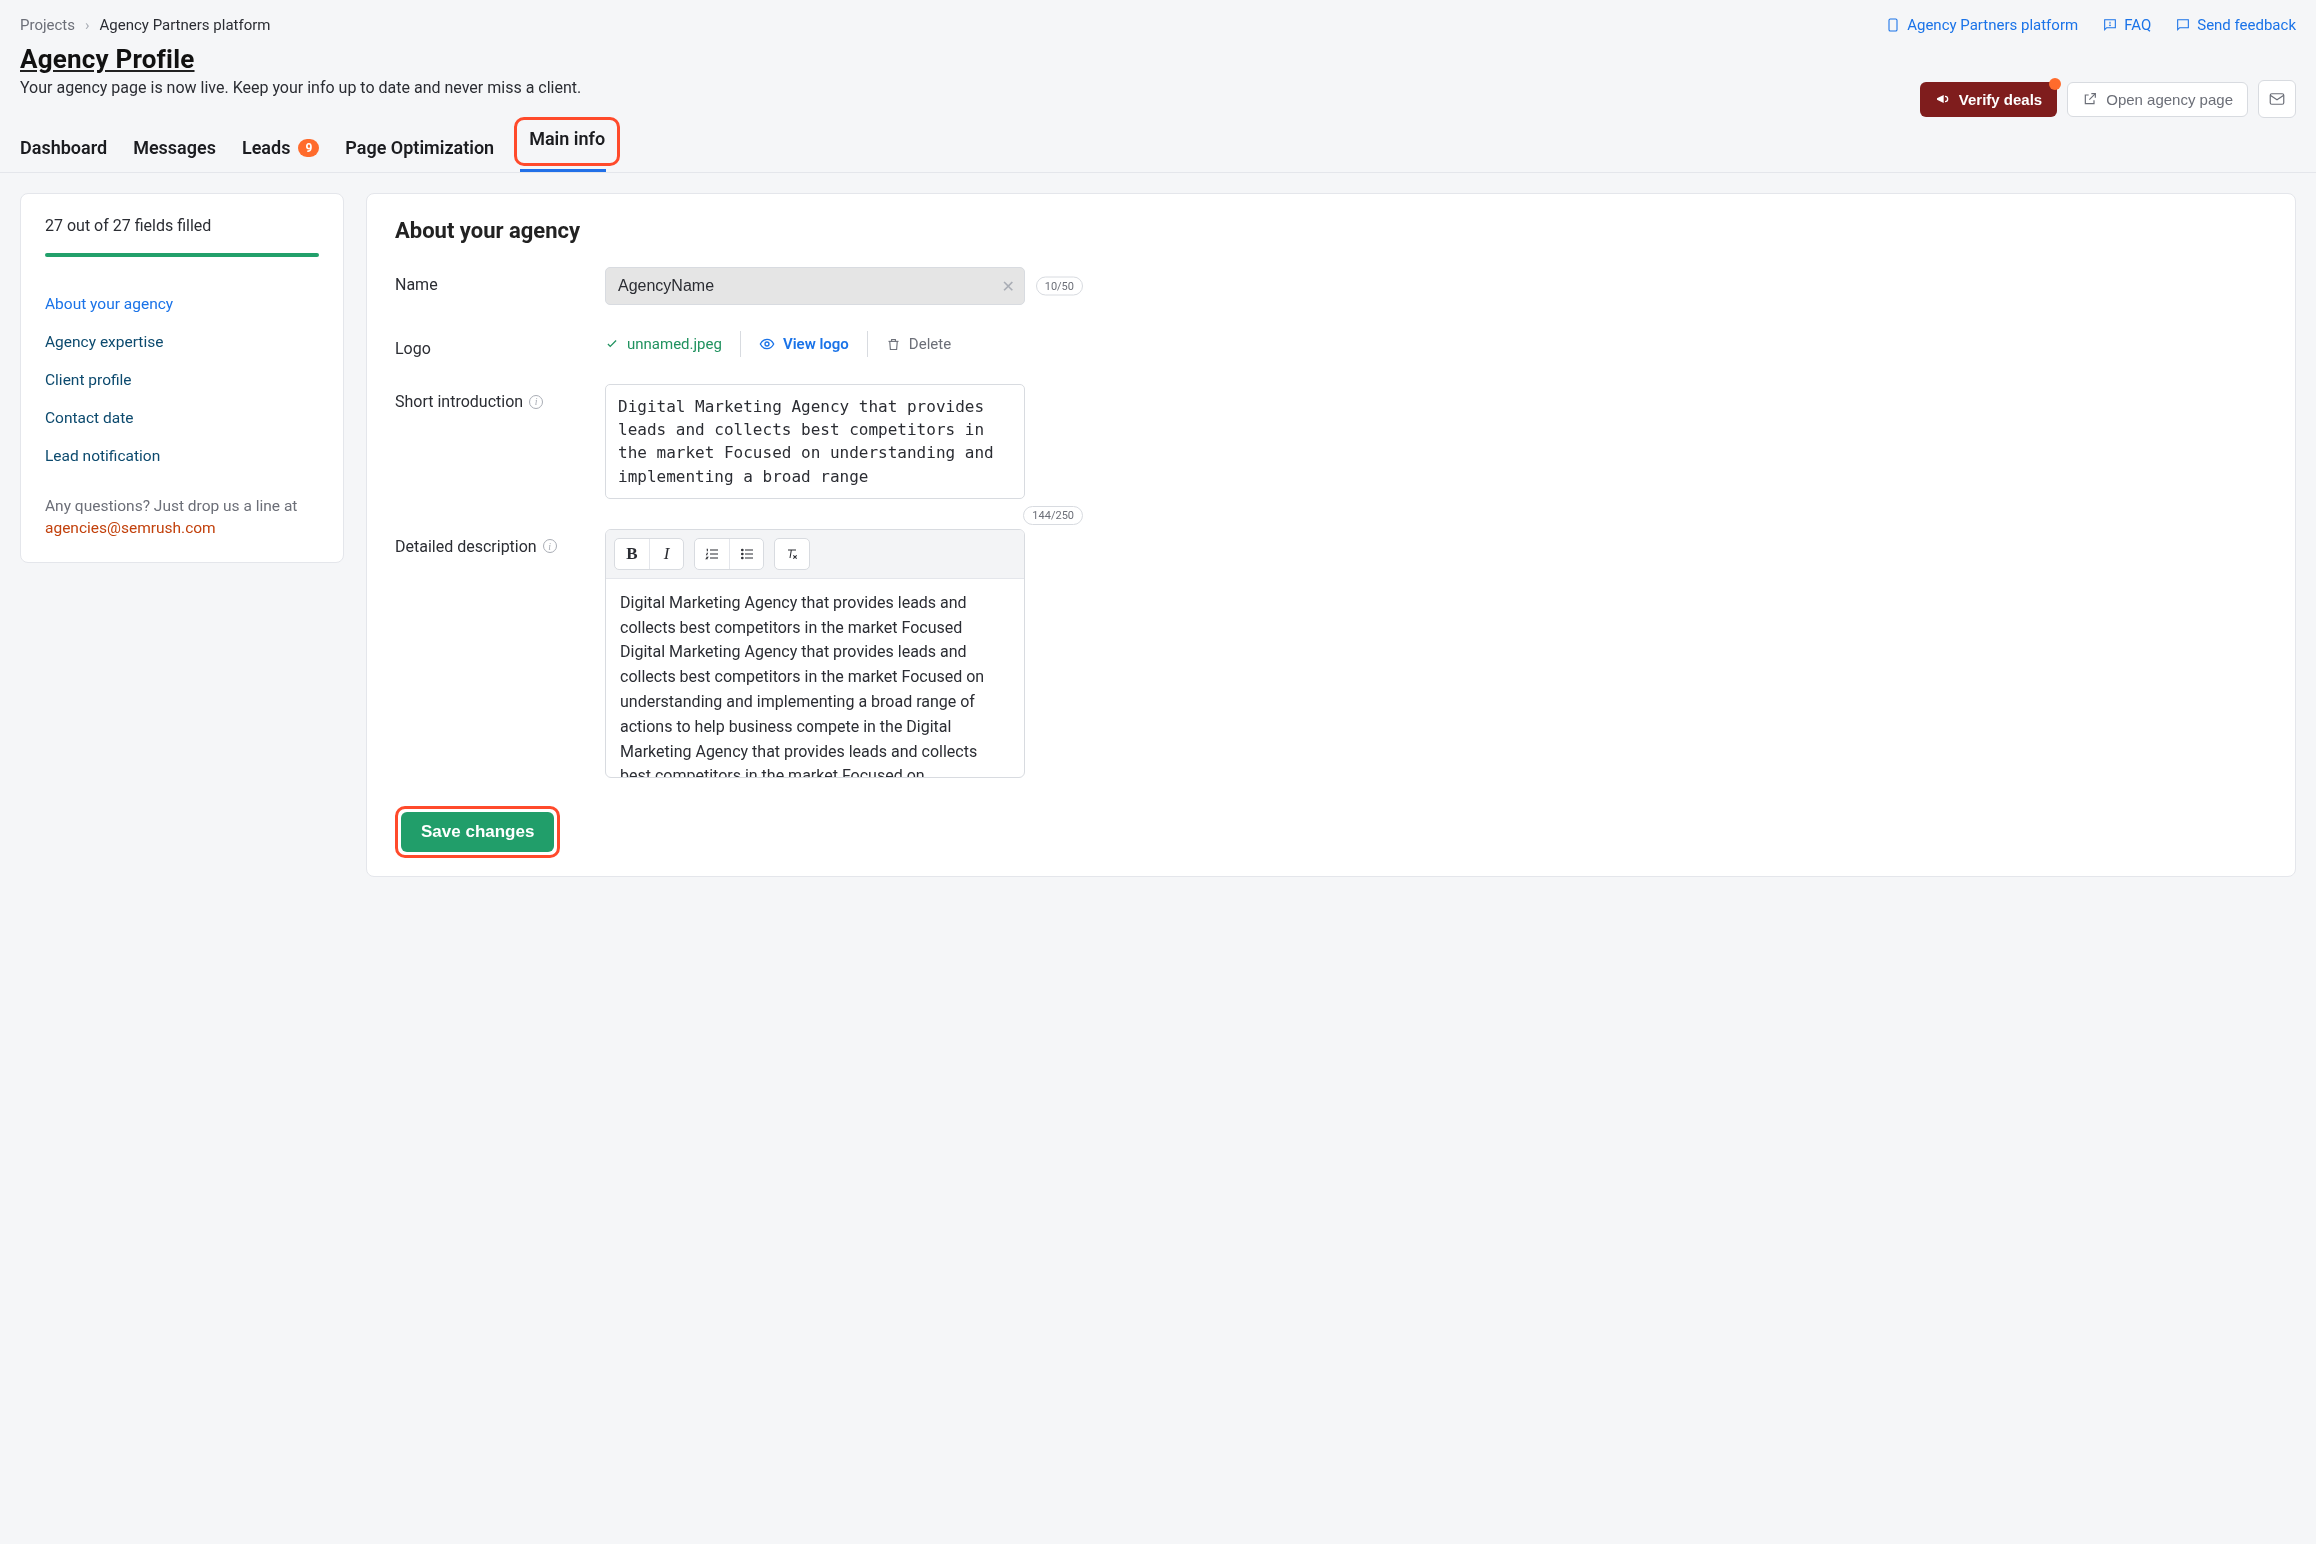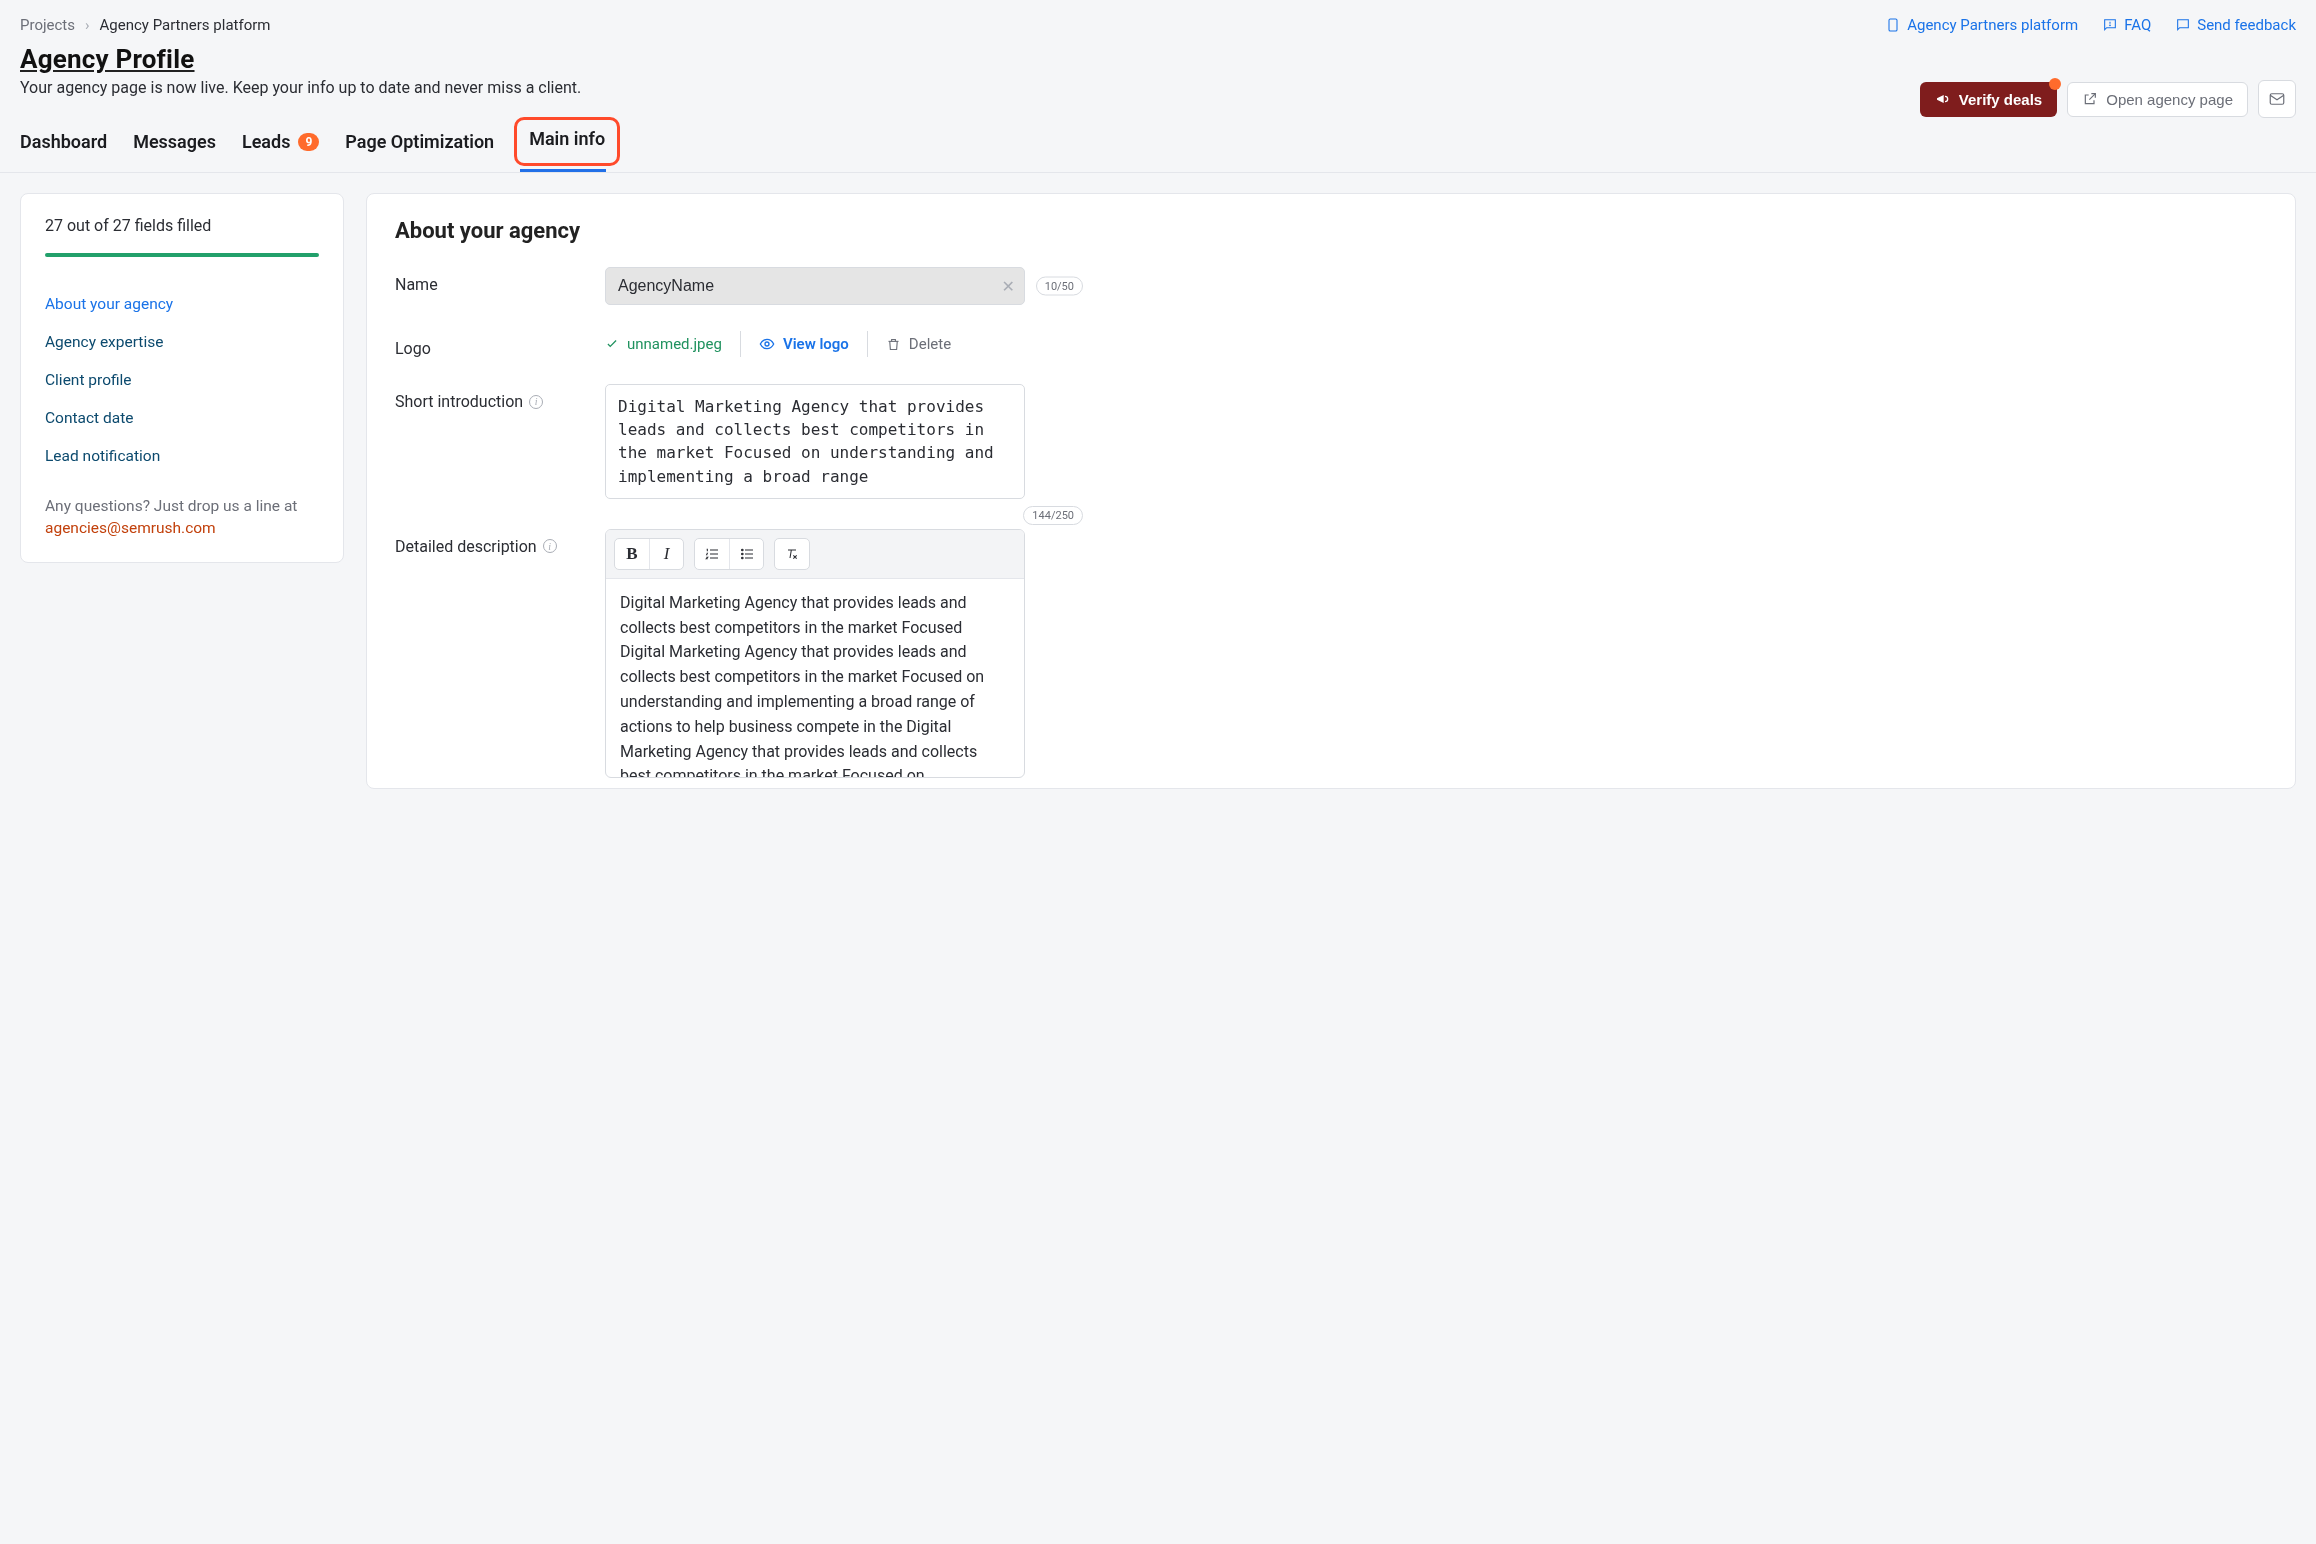--- a/index.html
+++ b/index.html
@@ -67,21 +67,21 @@
   }
   .btn-outline svg { width:16px; height:16px; stroke:#6c6f78; fill:none; stroke-width:1.8; }
   .icon-btn {
     width:38px; height:38px; display:inline-flex; align-items:center; justify-content:center;
     border:1px solid #d8dbe0; border-radius:6px; background:#fff; cursor:pointer;
   }
   .icon-btn svg { width:18px; height:18px; stroke:#6c6f78; fill:none; stroke-width:1.6; }
 
   
   .tabs {
-    display:flex; gap:26px; align-items:center;
+    display:flex; gap:26px; align-items:flex-end;
     padding: 28px 20px 0 20px;
     border-bottom:1px solid #e4e6eb;
   }
   .tab {
     font-size:18px; font-weight:600; color:#1b1c20; padding-bottom:14px; cursor:pointer;
     display:inline-flex; align-items:center; gap:8px;
   }
   .badge-count {
     background:#ff6b2c; color:#fff; font-size:12px; font-weight:700;
     border-radius:10px; padding:2px 7px; min-width:18px; text-align:center;
@@ -405,15 +405,20 @@
                     <path d="M14 14l5 5M19 14l-5 5"></path>
                   </svg>
               </div>
             </div>
           </div>
           <div class="rte-content" contenteditable="true" style="">Digital Marketing Agency that provides leads and collects best competitors in the market Focused Digital Marketing Agency that provides leads and collects best competitors in the market Focused on understanding and implementing a broad range of actions to help business compete in the Digital Marketing Agency that provides leads and collects best competitors in the market Focused on understanding and implementing a broad range of</div>
         </div>
       </div>
     </div>
 
+    <div class="save-bar">
+      <span class="save-wrap">
+        <button class="btn-save">Save changes</button>
+      </span>
+    </div>
 
   </div>
 </div>
 
 </body></html>

